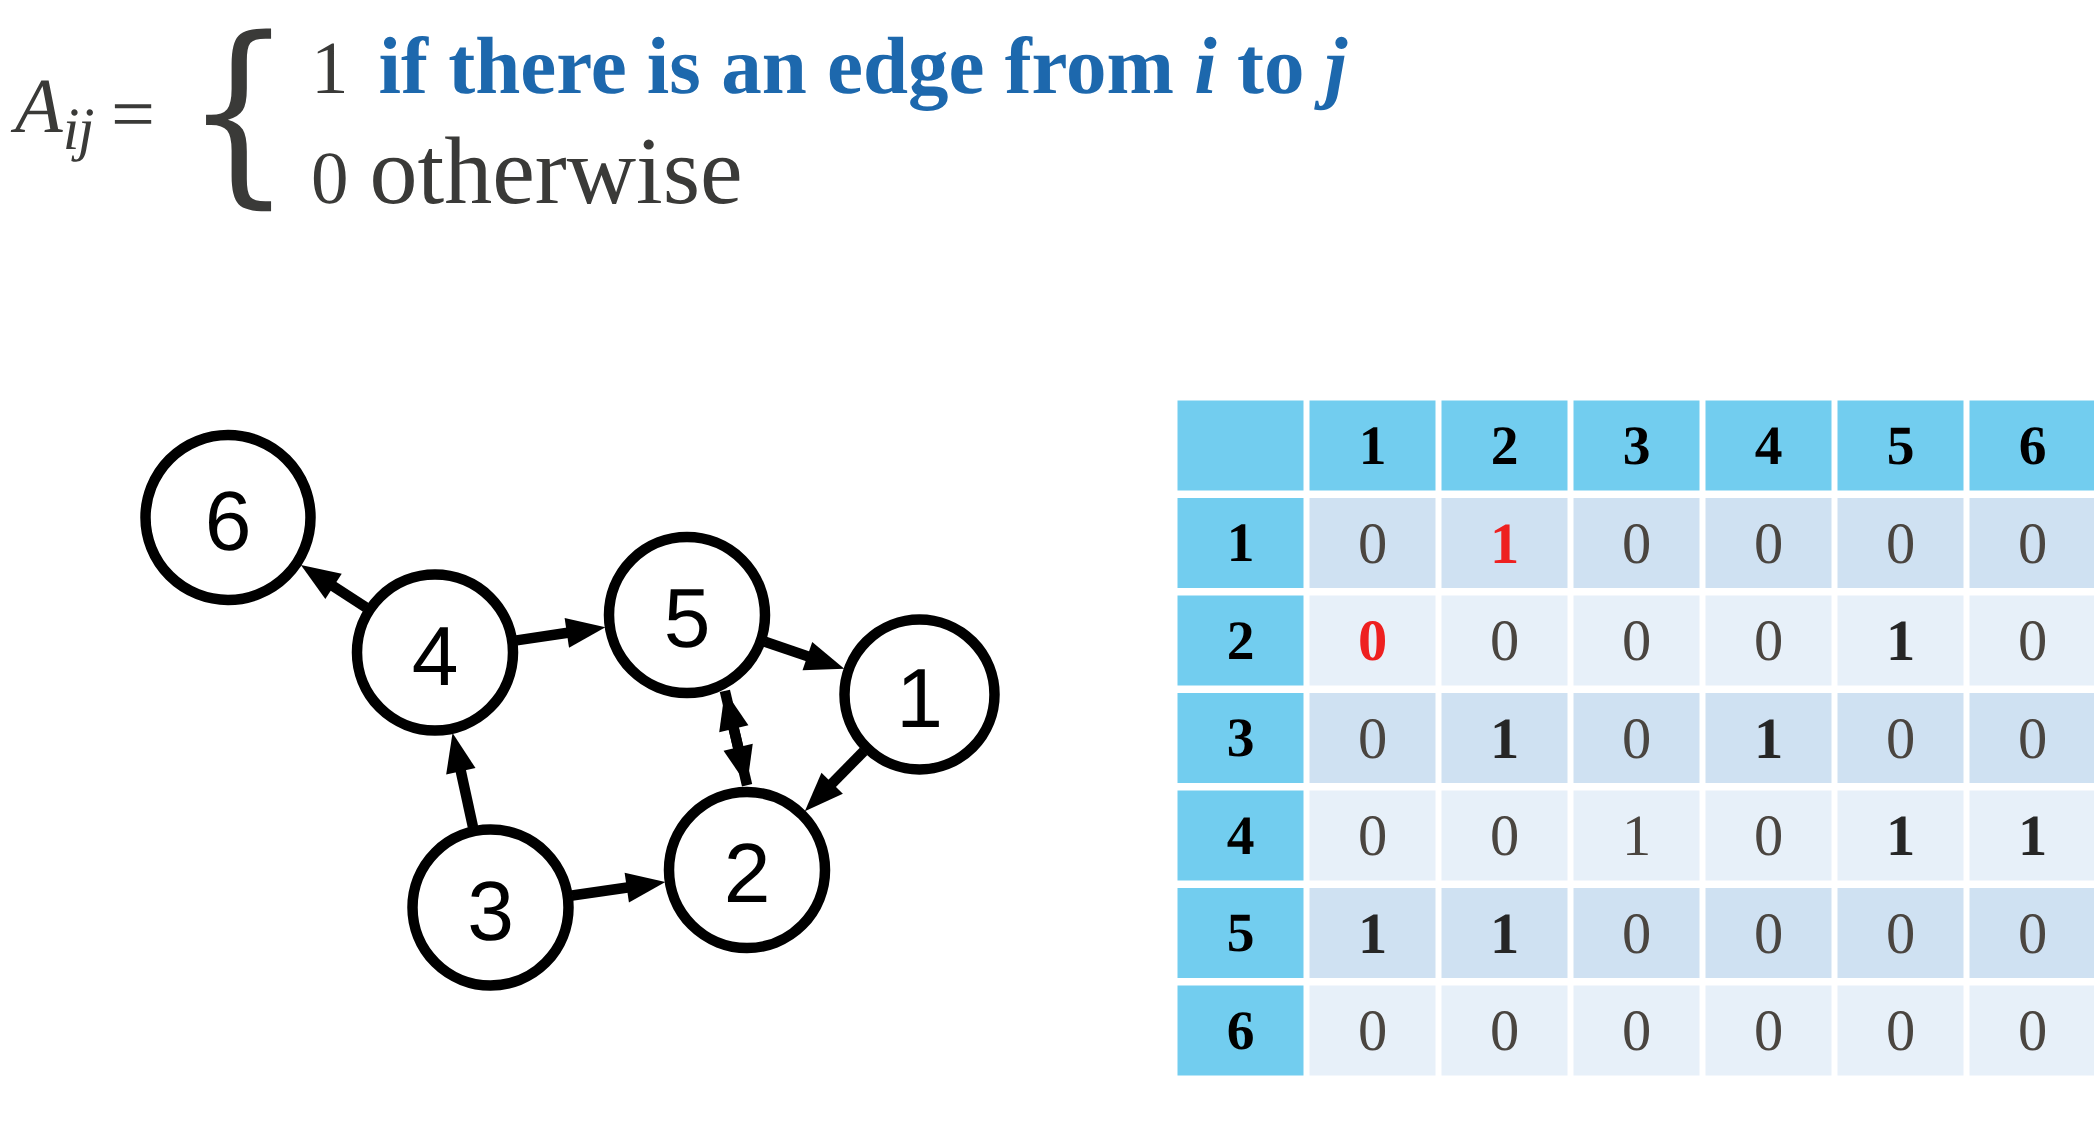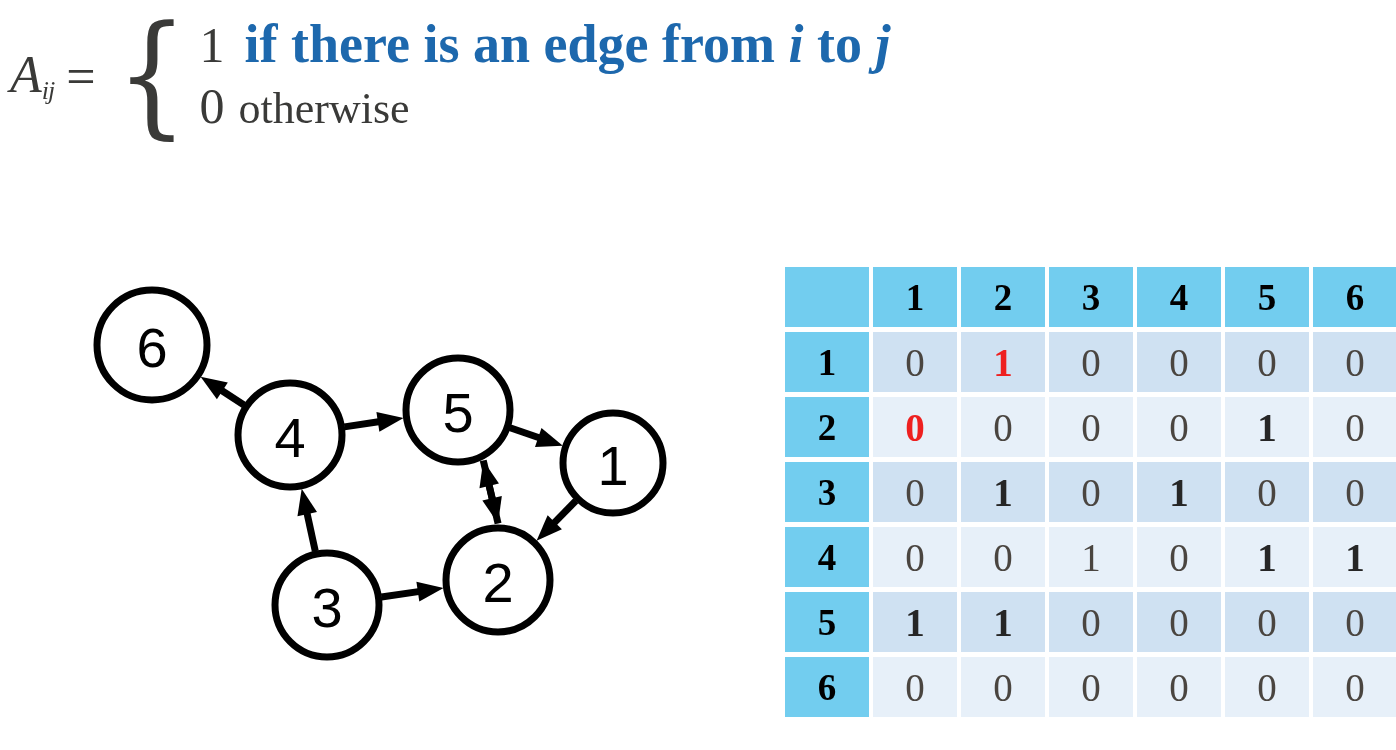--- a/index.html
+++ b/index.html
@@ -28,21 +28,21 @@
   .f-lhs {
     font-family: "Liberation Serif", "DejaVu Serif", serif;
     font-style: italic;
     font-size: 52px;
     color: #3a3a38;
     letter-spacing: 0px;
     padding-right: 8px;
     white-space: nowrap;
   }
   .f-lhs .sub {
-    font-size: 26px;
+    font-size: 40px;
     vertical-align: -0.28em;
     letter-spacing: -1px;
   }
   .f-eq {
     font-family: "Liberation Serif", "DejaVu Serif", serif;
     font-size: 52px;
     color: #3a3a38;
     padding: 0 14px 0 4px;
   }
   .f-brace {
@@ -76,21 +76,21 @@
     font-size: 54px;
     font-weight: bold;
     color: #1d68ad;
     margin-left: 20px;
     font-family: "Liberation Serif", "DejaVu Serif", serif;
   }
   .f-cond-blue .it {
     font-style: italic;
   }
   .f-cond-plain {
-    font-size: 44px;
+    font-size: 64px;
     color: #3a3a38;
     margin-left: 14px;
     font-family: "Liberation Serif", "DejaVu Serif", serif;
   }
 
   
   #graph-area {
     position: absolute;
     left: 55px;
     top: 265px;

